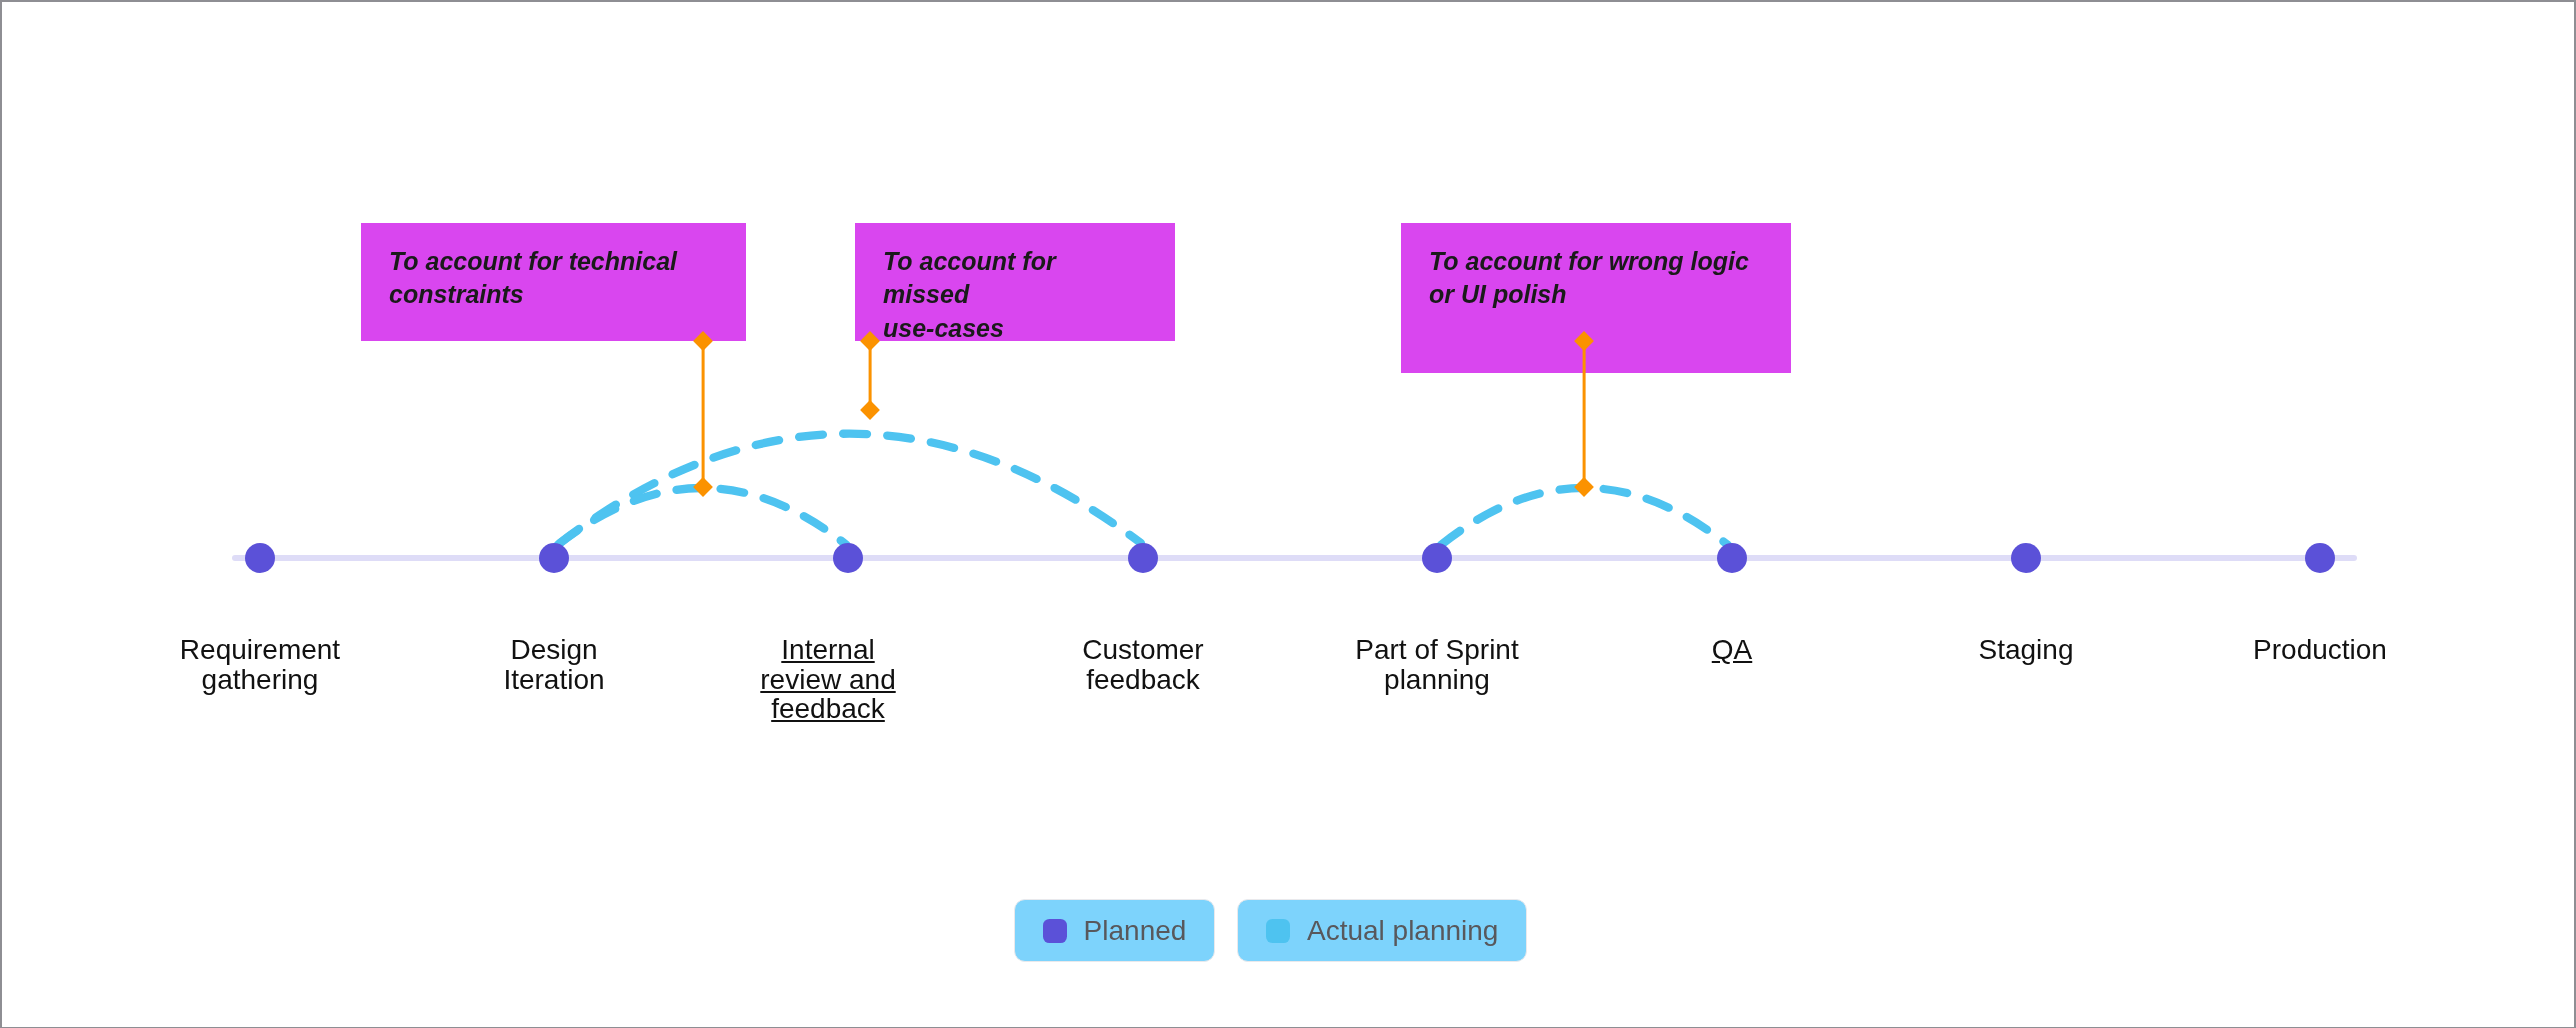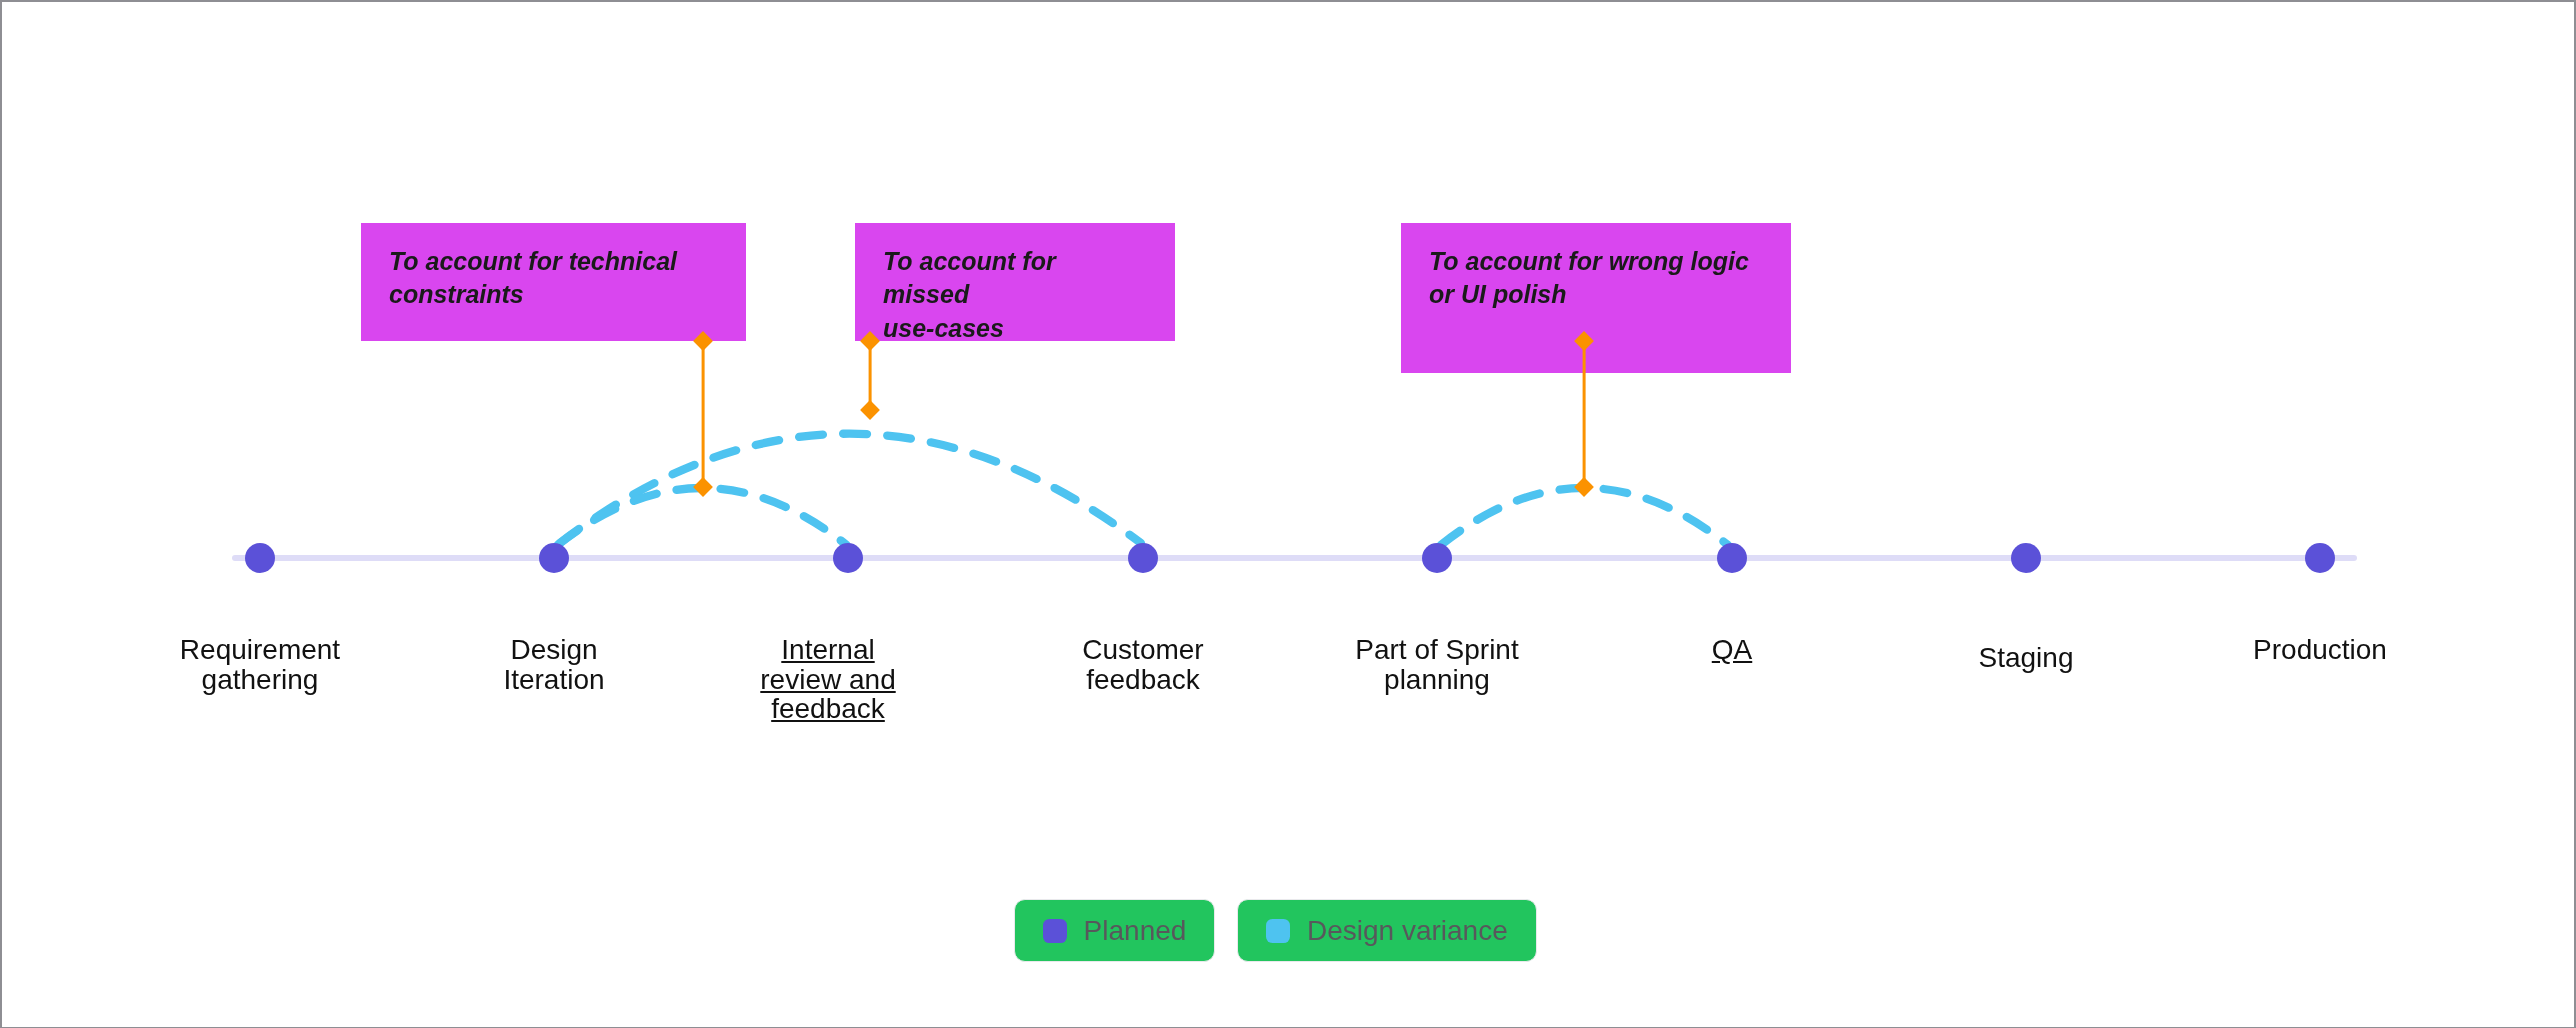--- a/index.html
+++ b/index.html
@@ -96,21 +96,21 @@
   #legend {
     position: absolute;
     display: flex;
     gap: 22px;
     align-items: center;
   }
   .legend-chip {
     display: flex;
     align-items: center;
     gap: 16.6px;
-    background: #22c55e;
+    background: #7dd3fc;
     border: 1.8px solid #e9e9ec;
     border-radius: 11px;
     padding: 14.7px 28px;
     box-sizing: border-box;
     height: 63px;
   }
   .legend-swatch {
     width: 24px;
     height: 24px;
     border-radius: 6.4px;
@@ -155,21 +155,21 @@
     <div class="node-label" style="left:552px; top:633px; width:276px;">Design
 Iteration</div>
     <div class="node-label" style="left:826px; top:633px; width:239px;text-decoration:underline;">Internal
 review and
 feedback</div>
     <div class="node-label" style="left:1141px; top:633px; width:276px;">Customer
 feedback</div>
     <div class="node-label" style="left:1435px; top:633px; width:294px;">Part of Sprint
 planning</div>
     <div class="node-label" style="left:1730px; top:633px; width:221px;text-decoration:underline;">QA</div>
-    <div class="node-label" style="left:2024px; top:633px; width:258px;margin-top:8px;">Staging</div>
+    <div class="node-label" style="left:2024px; top:633px; width:258px;">Staging</div>
     <div class="node-label" style="left:2318px; top:633px; width:294px;">Production</div>
 
     <div class="annot-box" style="left:359px; top:221px; width:385px; height:118px;">
       <div class="annot-text">To account for technical
 constraints</div>
     </div>
     <div class="leader-line" style="left:701px; top:339px; height:146px;"></div>
     <div class="leader-diamond" style="left:701px; top:339px;"></div>
     <div class="leader-diamond" style="left:701px; top:485px;"></div>
 
@@ -191,18 +191,18 @@
 
   </div>
 
   <div id="legend" style="left:1012px; top:897px;">
     <div class="legend-chip">
       <span class="legend-swatch" style="background:#5b51d8;"></span>
       <span class="legend-label">Planned</span>
     </div>
     <div class="legend-chip">
       <span class="legend-swatch" style="background:#4ec3f0;"></span>
-      <span class="legend-label">Design variance</span>
+      <span class="legend-label">Actual planning</span>
     </div>
   </div>
 
 </div>
 
 
 </body></html>

